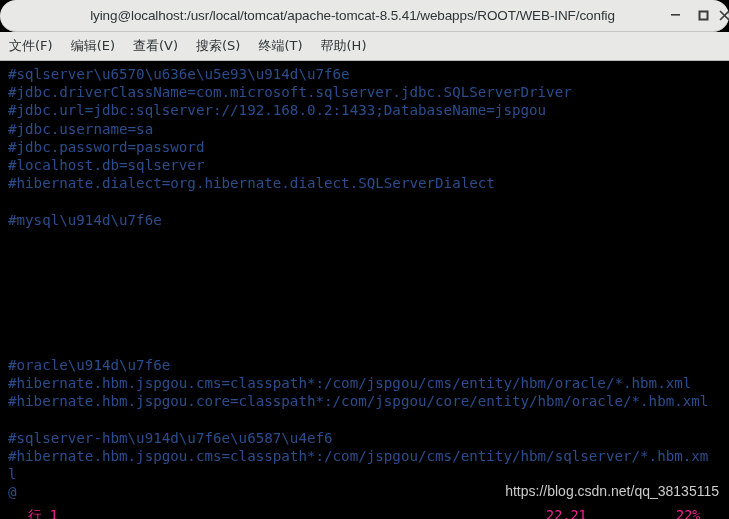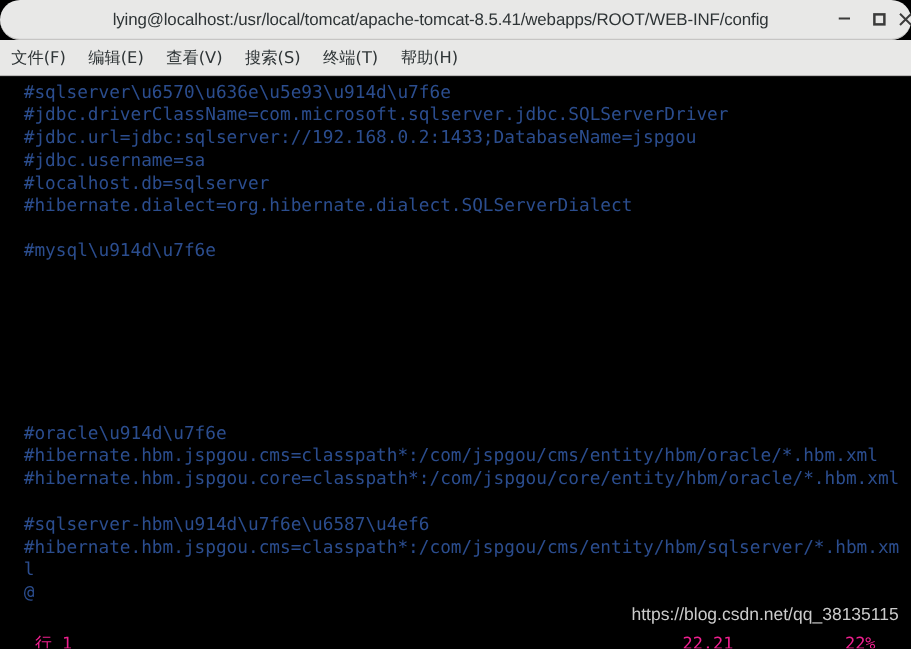--- a/index.html
+++ b/index.html
@@ -87,21 +87,21 @@
     white-space: nowrap;
     cursor: default;
   }
 
   
   .terminal {
     flex: 1;
     background: #000000;
     position: relative;
     overflow: hidden;
-    padding: 4px 0 0 19px;
+    padding: 4px 0 0 8px;
     box-sizing: border-box;
   }
   .tline {
     font-family: "DejaVu Sans Mono", monospace;
     font-size: 14.2px;
     line-height: 18.2px;
     height: 18.2px;
     white-space: pre;
     letter-spacing: 0px;
     overflow: hidden;
@@ -179,20 +179,21 @@
     <div class="menu-item">终端(T)</div>
     <div class="menu-item">帮助(H)</div>
   </div>
 
   <div class="terminal">
 
     <div class="tline"><span class="c-comment">#sqlserver\u6570\u636e\u5e93\u914d\u7f6e</span></div>
     <div class="tline"><span class="c-comment">#jdbc.driverClassName=com.microsoft.sqlserver.jdbc.SQLServerDriver</span></div>
     <div class="tline"><span class="c-comment">#jdbc.url=jdbc:sqlserver://192.168.0.2:1433;DatabaseName=jspgou</span></div>
     <div class="tline"><span class="c-comment">#jdbc.username=sa</span></div>
+    <div class="tline"><span class="c-comment">#jdbc.password=password</span></div>
     <div class="tline"><span class="c-comment">#localhost.db=sqlserver</span></div>
     <div class="tline"><span class="c-comment">#hibernate.dialect=org.hibernate.dialect.SQLServerDialect</span></div>
     <div class="tline"><span></span></div>
     <div class="tline"><span class="c-comment">#mysql\u914d\u7f6e</span></div>
 
     <div class="tline">
       
     </div>
 
     <div class="tline">

